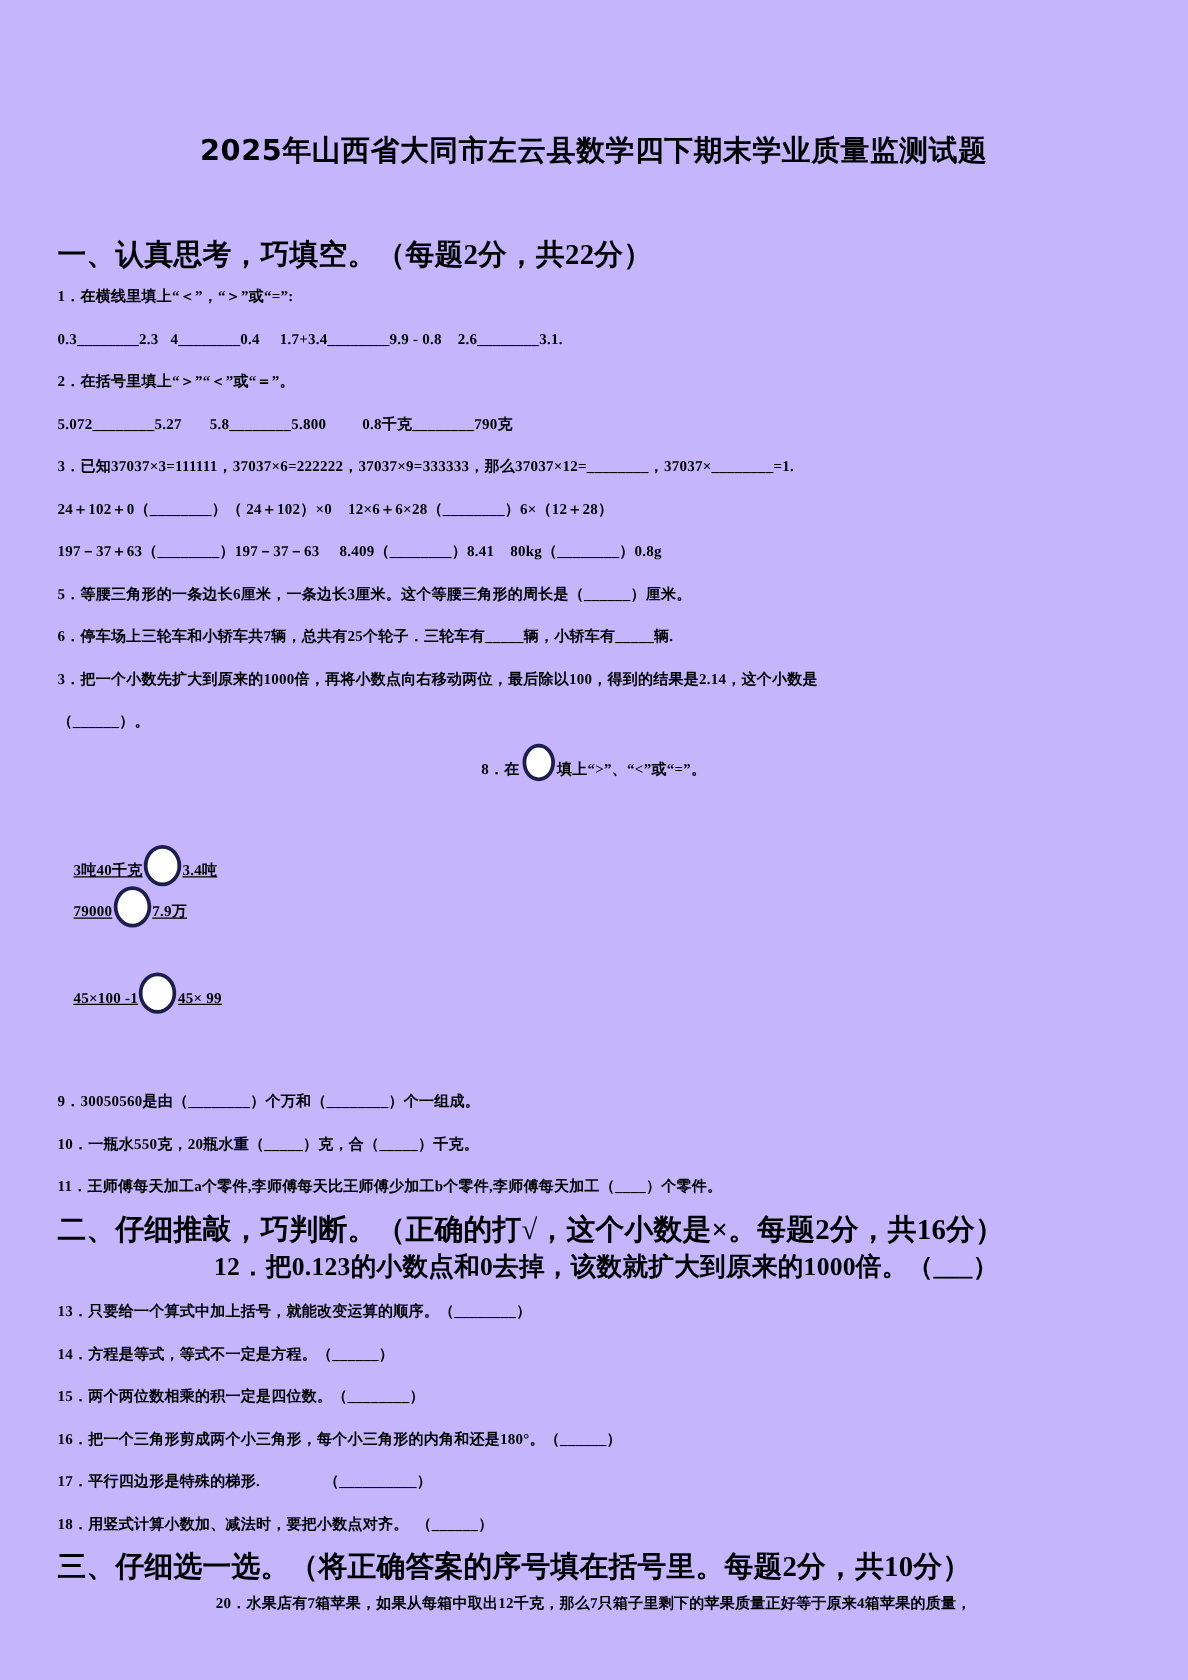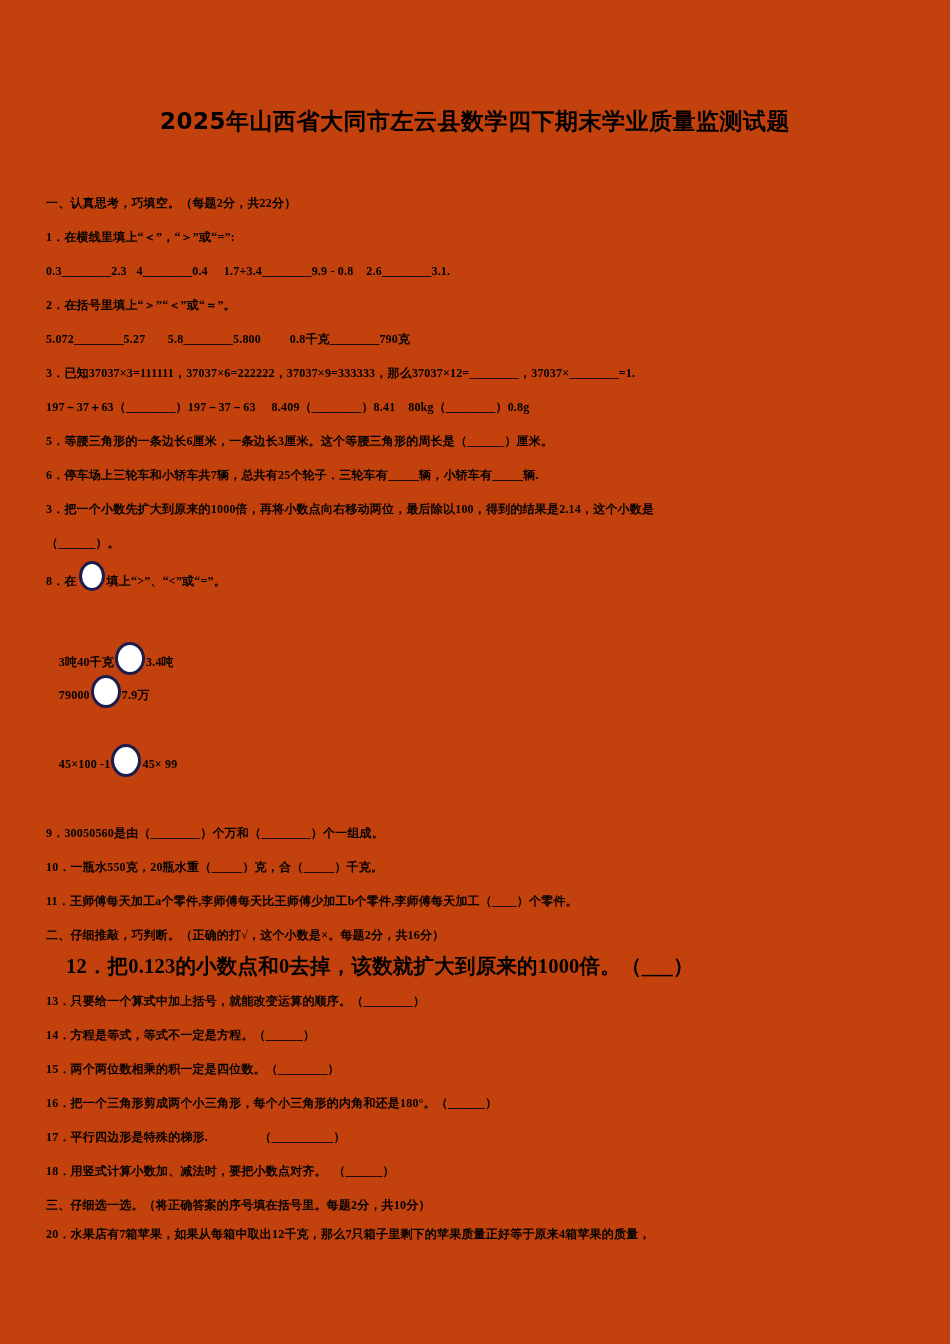--- a/index.html
+++ b/index.html
@@ -4,21 +4,21 @@
 <style>
   html, body {
     margin: 0;
     padding: 0;
     background: #ffffff;
   }
   .page {
     position: relative;
     width: 950px;
     height: 1344px;
-    background: #c2410c;
+    background: #c4b5fd;
     color: #000000;
     box-sizing: border-box;
     padding: 106px 46px 0 46px;
     overflow: hidden;
     font-family: "Liberation Serif", "DejaVu Serif", serif;
     font-weight: bold;
   }
   .title {
     text-align: center;
     font-family: "DejaVu Sans", "Liberation Sans", sans-serif;
@@ -29,24 +29,24 @@
     letter-spacing: 0.5px;
   }
   .line {
     font-size: 12px;
     line-height: 23px;
     margin-top: 11px;
     white-space: pre-wrap;
     letter-spacing: 0.2px;
   }
   .section-header {
-    font-size: 12px;
+    font-size: 23px;
   }
-  .mt-xs  { margin-top: 6px; }
-  .mt-md  { margin-top: 22px; }
+  .mt-xs  { margin-top: 6px; text-align: center; }
+  .mt-md  { margin-top: 36px; }
   .q12 {
     font-size: 20.5px;
     line-height: 26px;
     margin-left: 20px;
   }
   
   .circle {
     display: inline-block;
     width: 26px;
     height: 30px;
@@ -65,36 +65,38 @@
     margin-top: 26px;
   }
   .circles-row .circle {
     width: 30px;
     height: 33px;
     vertical-align: -9px;
   }
   .compare-item {
     display: inline-block;
     margin-right: 40px;
+    text-decoration: underline;
   }
   .compare-item:last-child { margin-right: 0; margin-top: 36px; }
 </style>
 </head>
 <body>
 
 <div class="page">
 
   <div class="title">2025年山西省大同市左云县数学四下期末学业质量监测试题</div>
 
   <div class="line section-header">一、认真思考，巧填空。（每题2分，共22分）</div>
   <div class="line">1．在横线里填上“＜”，“＞”或“=”:</div>
   <div class="line">0.3________2.3   4________0.4     1.7+3.4________9.9 - 0.8    2.6________3.1.</div>
   <div class="line">2．在括号里填上“＞”“＜”或“＝”。</div>
   <div class="line">5.072________5.27       5.8________5.800         0.8千克________790克</div>
   <div class="line">3．已知37037×3=111111，37037×6=222222，37037×9=333333，那么37037×12=________，37037×________=1.</div>
+  <div class="line">24＋102＋0（________）（ 24＋102）×0    12×6＋6×28（________）6×（12＋28）</div>
   <div class="line">197－37＋63（________）197－37－63     8.409（________）8.41    80kg（________）0.8g</div>
   <div class="line">5．等腰三角形的一条边长6厘米，一条边长3厘米。这个等腰三角形的周长是（______）厘米。</div>
   <div class="line">6．停车场上三轮车和小轿车共7辆，总共有25个轮子．三轮车有_____辆，小轿车有_____辆.</div>
   <div class="line">3．把一个小数先扩大到原来的1000倍，再将小数点向右移动两位，最后除以100，得到的结果是2.14，这个小数是</div>
   <div class="line">（______）。</div>
 
   <div class="line mt-xs"><span>8．在</span><span class="circle stem-circle"></span><span>填上“&gt;”、“&lt;”或“=”。</span></div>
 
   <div class="line circles-row">
     <span class="compare-item"><span>3吨40千克</span><span class="circle"></span><span>3.4吨</span></span>

